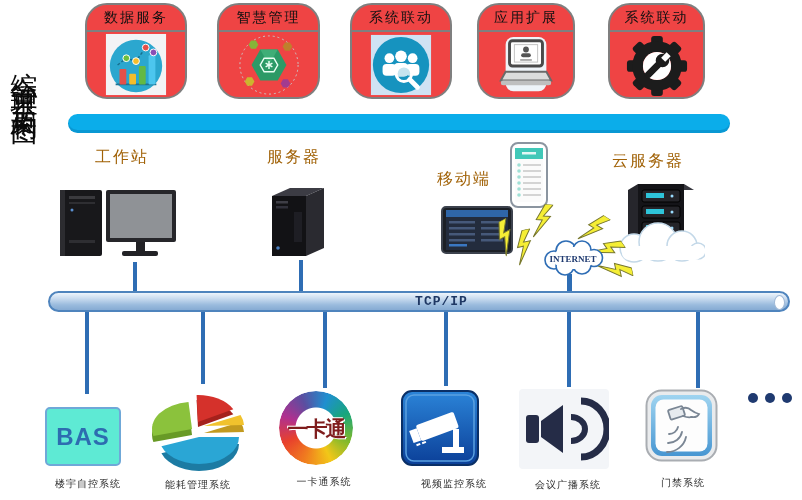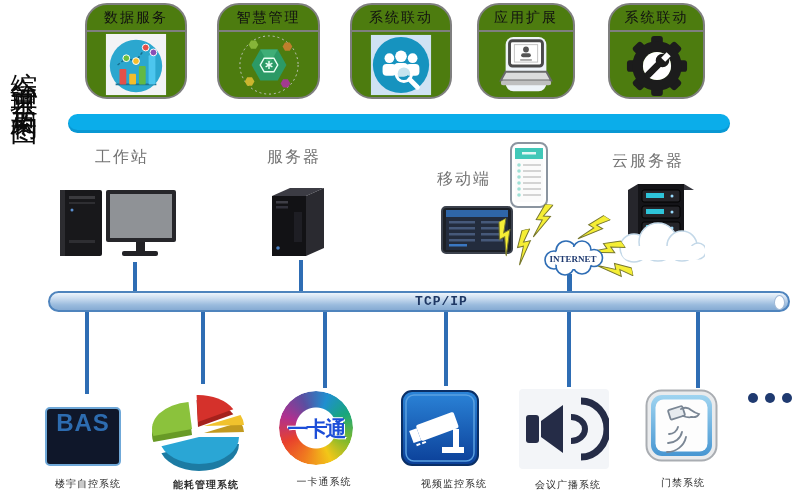--- a/index.html
+++ b/index.html
@@ -5,53 +5,53 @@
   html,body{margin:0;padding:0;background:#fff;}
   #stage{position:relative;width:802px;height:500px;background:#ffffff;overflow:hidden;
          font-family:"Liberation Serif", serif;}
   .abs{position:absolute;}
 
   
   #side-title{left:6px;top:50px;height:300px;writing-mode:vertical-rl;text-orientation:upright;
     font-size:27px;letter-spacing:6px;color:#0a0a0a;font-weight:400;}
 
   
-  .svc-box{top:3px;height:96px;background:#4d7c0f;border:2px solid #7f7f7f;border-radius:22px;
+  .svc-box{top:3px;height:96px;background:#ef4444;border:2px solid #7f7f7f;border-radius:22px;
     box-sizing:border-box;display:flex;flex-direction:column;overflow:hidden;}
   .svc-head{height:25px;border-bottom:2px solid #7f7f7f;display:flex;align-items:center;justify-content:center;
     font-size:14px;letter-spacing:2px;color:#111;}
   .svc-icon{flex:1;display:flex;align-items:center;justify-content:center;}
 
   
   #cyan-bar{left:68px;top:114px;width:662px;height:19px;border-radius:10px;background:#0badea;
     box-shadow:inset 0 -3px 0 rgba(0,60,110,.18);}
 
-  .mid-label{font-size:16px;color:#737373;letter-spacing:2px;}
+  .mid-label{font-size:16px;color:#a16207;letter-spacing:2px;}
   .conn{width:4px;background:#2e6db4;}
 
   
   #pipe{left:48px;top:291px;width:742px;height:21px;border:2px solid #4f84bd;border-radius:11px;box-sizing:border-box;
     background:linear-gradient(#eef5fc 0%,#c6d9ee 35%,#9abbdd 70%,#86abd3 100%);
     display:flex;align-items:center;justify-content:center;}
   #pipe-label{font-size:13px;color:#1f3864;letter-spacing:1px;font-family:"Liberation Mono", monospace;font-weight:bold;margin-left:45px;}
   #pipe-cap{position:absolute;right:3px;top:2px;width:9px;height:13px;border-radius:50%;background:#fff;border:1px solid #9fb8d6;}
 
   
-  #bas-box{left:45px;top:407px;width:72px;height:55px;background:#0f172a;border:2px solid #6fa8d8;border-radius:5px;
-    display:flex;align-items:flex-start;justify-content:center;}
+  #bas-box{left:45px;top:407px;width:72px;height:55px;background:#5eead4;border:2px solid #6fa8d8;border-radius:5px;
+    display:flex;align-items:center;justify-content:center;}
   #bas-text{font-family:"Liberation Sans", sans-serif;font-weight:bold;font-size:24px;color:#2d6cb0;letter-spacing:1px;}
   .sys-label{font-size:10px;color:#2f2f2f;text-align:center;letter-spacing:1px;}
 
   #onecard{left:271px;top:391px;width:90px;height:76px;}
   #onecard-ring{position:absolute;left:8px;top:0;width:74px;height:74px;border-radius:50%;
     background:conic-gradient(from 20deg,#1f8fd0,#18a67c,#7ab82e,#f2c718,#f07c1f,#e8412c,#b0308f,#5b4ea0,#1f8fd0);
     -webkit-mask:radial-gradient(circle closest-side,transparent 0 20px,#000 21px);
     mask:radial-gradient(circle closest-side,transparent 0 20px,#000 21px);}
   #onecard-text{position:absolute;left:0;top:24px;width:100%;text-align:center;
-    font-weight:bold;font-size:21px;color:#1d4ed8;letter-spacing:-2px;
+    font-weight:bold;font-size:21px;color:#7f1d1d;letter-spacing:-2px;
     text-shadow:1px 1px 0 #fff,-1px -1px 0 #fff;}
 
   .dot{width:10px;height:10px;border-radius:50%;background:#1f3a70;}
 </style>
 </head>
 <body>
 
 <div id="stage">
 
   <div id="side-title" class="abs">综合管理平台架构图</div>
@@ -348,21 +348,21 @@
           <path d="M50,44 L11.4,51 A40,27 0 0 1 46.5,17.1 Z"></path>
         </g>
       <g transform="translate(1,-8)" fill="#d5312b">
           <path d="M50,44 L48.6,17 A40,27 0 0 1 85.3,31.3 Z"></path>
         </g>
       <g transform="translate(7,-4)" fill="#f1c22d">
           <path d="M50,44 L86.5,33 A40,27 0 0 1 90,43.1 Z"></path>
         </g>
     </svg>
   </div>
-  <div class="sys-label abs" style="left:158px;top:478px;width:96px;font-weight:bold;">能耗管理系统</div>
+  <div class="sys-label abs" style="left:150px;top:478px;width:96px;">能耗管理系统</div>
 
   <div id="onecard" class="abs">
     <div id="onecard-ring"></div>
     <div id="onecard-text">一卡通</div>
   </div>
   <div class="sys-label abs" style="left:282px;top:475px;width:84px;">一卡通系统</div>
 
   <div class="abs" style="left:400px;top:387px;">
     <svg width="80" height="82" viewBox="0 0 80 82">
       <defs>

